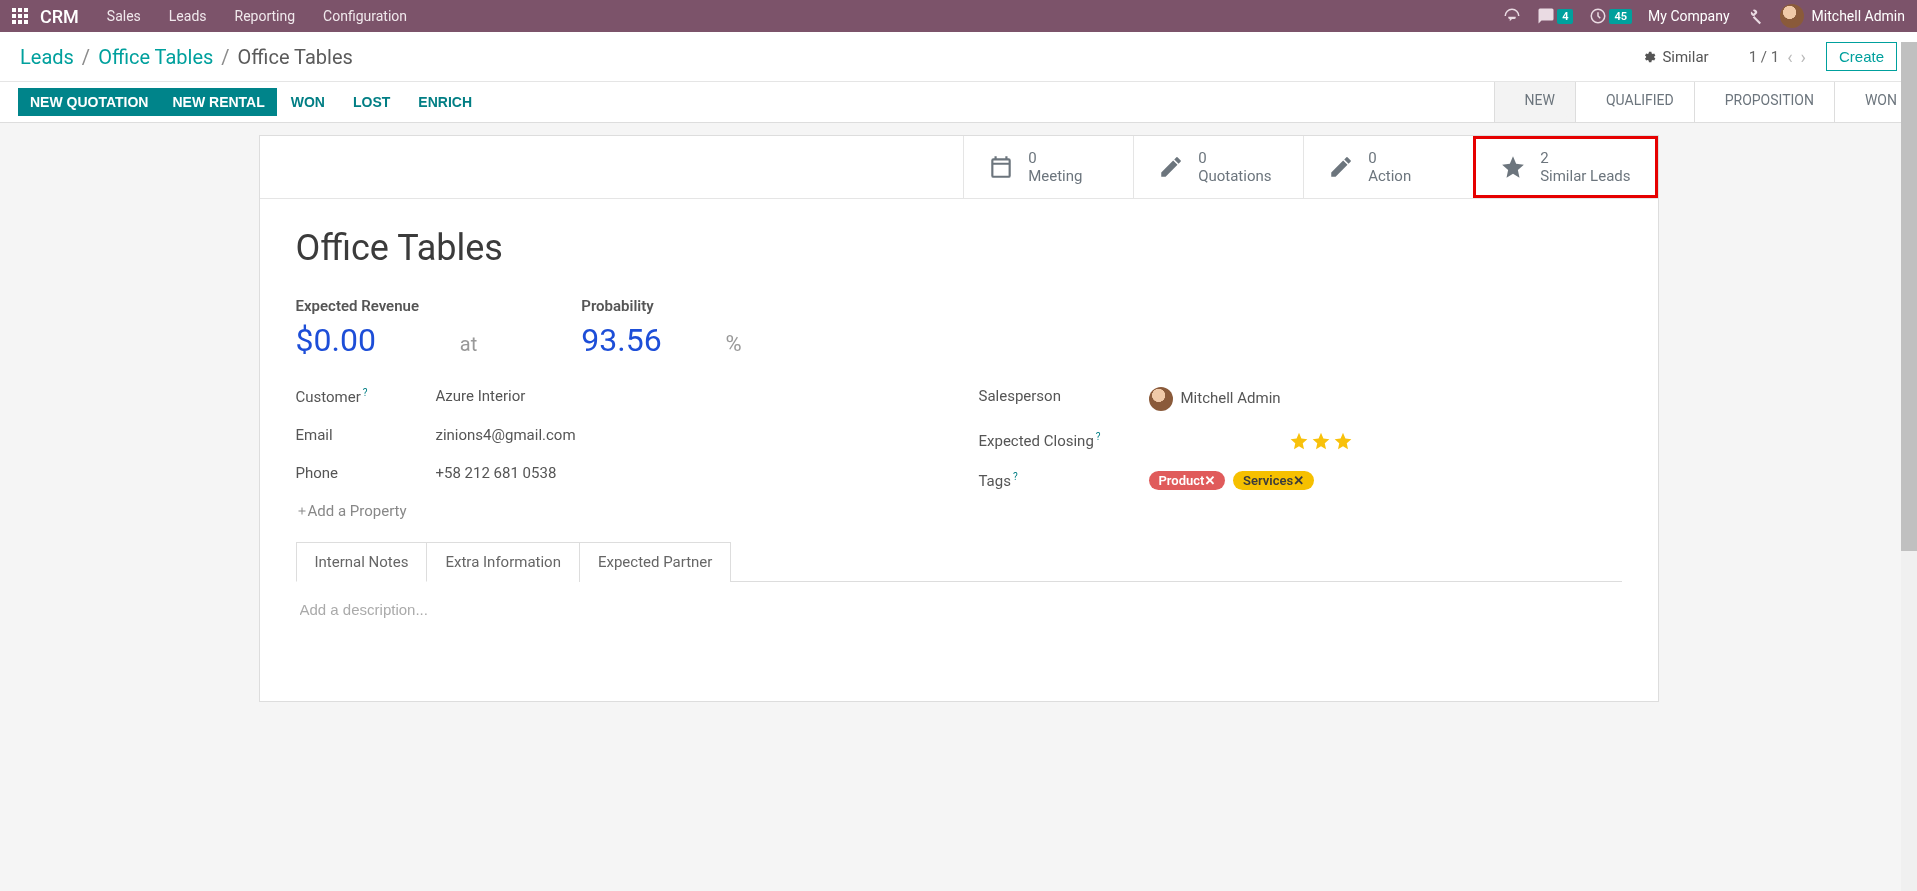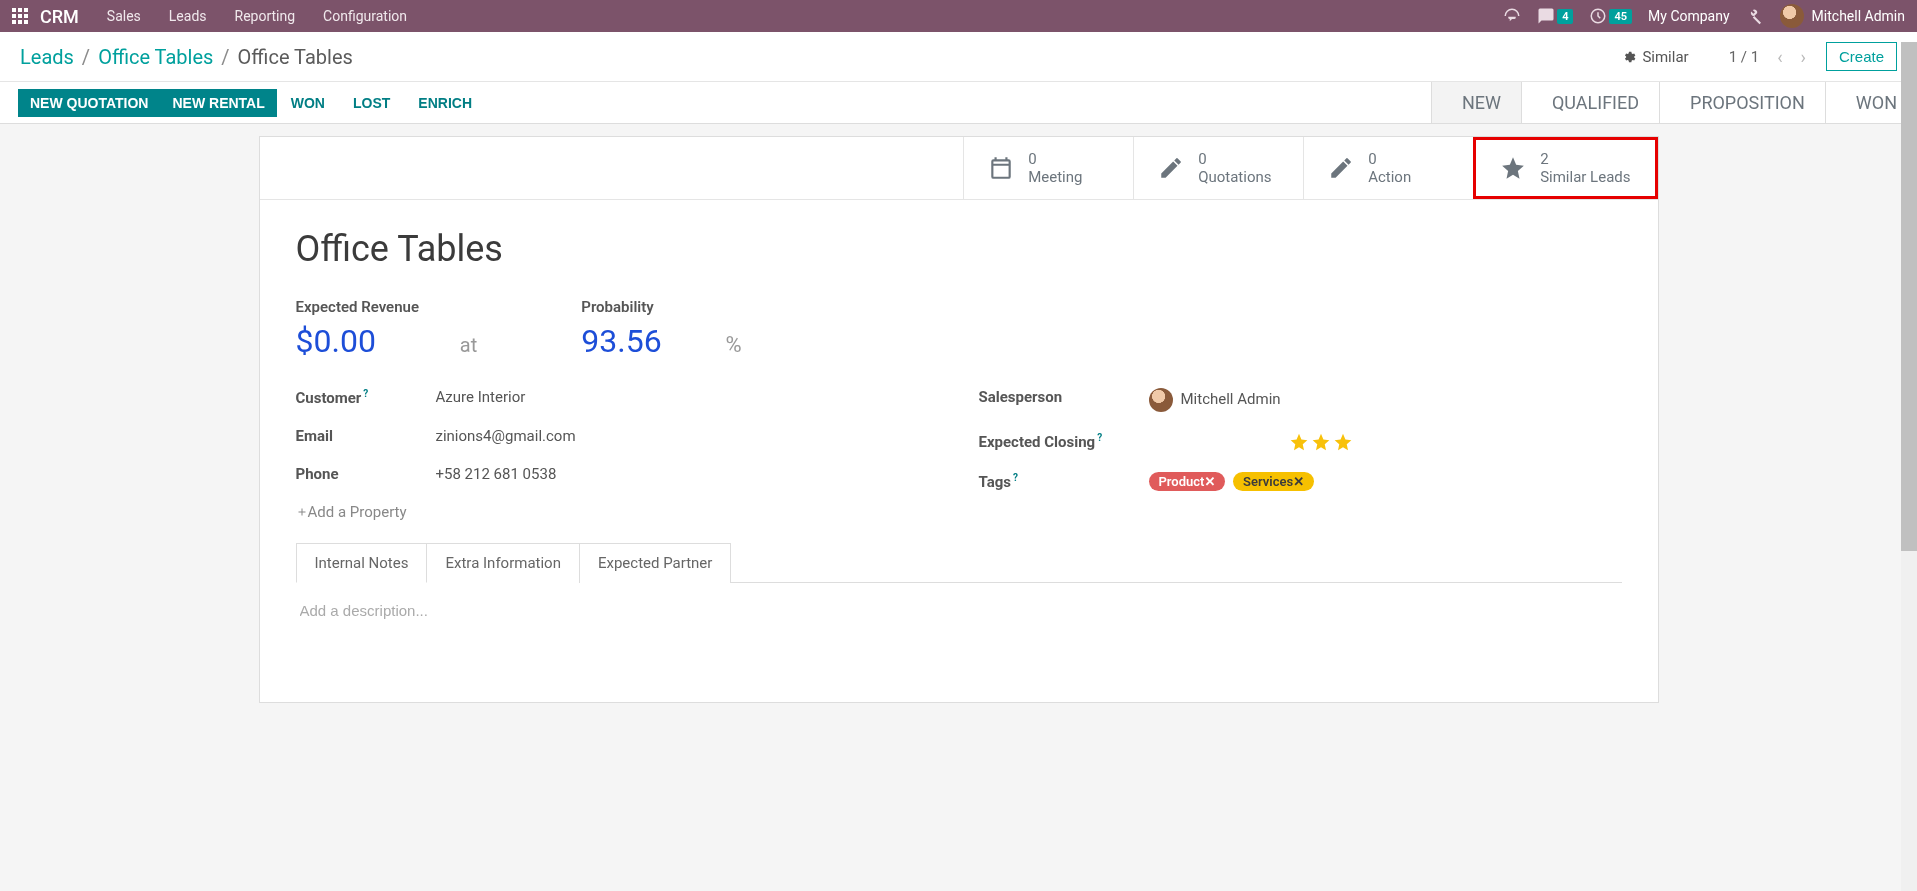--- a/index.html
+++ b/index.html
@@ -15,31 +15,31 @@
 .topnav svg { fill: #eadbe3; }
 .topnav .avatar { width: 24px; height: 24px; border-radius: 50%; background: radial-gradient(circle at 40% 35%, #f0c9a8 30%, #8a5a3a 32%); margin-right: 8px; }
 
 .control-row { background: #fff; display: flex; align-items: center; padding: 10px 20px; border-bottom: 1px solid #e5e5e5; }
 .breadcrumb { font-size: 20px; display: flex; gap: 8px; align-items: center; }
 .breadcrumb .bc-link { color: #00a09d; cursor:pointer; }
 .breadcrumb .bc-sep { color: #8b8b8b; }
 .breadcrumb .bc-current { color: #5b5b5b; }
 .control-row .spacer { flex:1; }
 .control-row .action-btn { cursor:pointer; color: #555; font-size: 15px; margin-right: 40px; display:flex; align-items:center; gap:6px; }
-.pager { color: #666; font-size: 15px; display:flex; align-items:center; gap:18px; margin-right: 20px; }
+.pager { color: #666; font-size: 15px; display:flex; align-items:center; gap:8px; margin-right: 20px; }
 .pager .chev { color: #bbb; cursor:pointer; font-size:18px; }
 .btn-create { border: 1px solid #00a09d; color: #00a09d; background:#fff; padding: 5px 12px; cursor:pointer; font-size: 15px; }
 
 .toolbar-row { background: #fff; display: flex; align-items: stretch; border-bottom: 1px solid #ddd; }
 .toolbar-left { display: flex; align-items: center; padding: 6px 18px; }
 .btn-primary { background: #00848a; color:#fff; border:0; padding: 6px 12px; font-size: 14px; font-weight: 600; cursor:pointer; }
 .btn-link { background: none; border: 0; color: #017e84; font-size: 14px; font-weight:600; padding: 6px 14px; cursor:pointer; }
 .toolbar-row .spacer { flex:1; }
 .status-bar { display: flex; }
-.status-bar .stage { padding: 10px 20px 10px 30px; border-left: 1px solid #ddd; color: #6c757d; font-size: 18px; background: #fff; position: relative; cursor:pointer; }
+.status-bar .stage { padding: 10px 20px 10px 30px; border-left: 1px solid #ddd; color: #6c757d; font-size: 14px; background: #fff; position: relative; cursor:pointer; }
 .status-bar .stage:first-child { background:#f3f3f3; }
 .status-bar .stage::after { content:''; position:absolute; right:-10px; top:0; bottom:0; width:20px; background:inherit; clip-path: polygon(0 0, 50% 50%, 0 100%, 100% 100%, 100% 0); border-right:1px solid #ddd; transform: skew(0); }
 
 .main { padding: 12px 0 40px 0; display:flex; justify-content:center; }
 .card { background: #fff; border: 1px solid #ddd; width: 1400px; max-width: calc(100% - 140px); }
 .stat-boxes { display: flex; justify-content: flex-end; border-bottom: 1px solid #e5e5e5; }
 .stat-box { border-left: 1px solid #e5e5e5; padding: 10px 24px; display:flex; align-items:center; gap:14px; cursor:pointer; min-width:170px; }
 .stat-box.highlight { border: 3px solid #e60000; }
 .stat-box .stat-num { color: #6c757d; font-size: 15px; }
 .stat-box .stat-label { color: #6c757d; font-size: 15px; }
@@ -49,21 +49,21 @@
 .lead-title { font-size: 36px; color: #3b3b3b; font-weight: 400; margin-bottom: 28px; }
 .rev-row { display:flex; gap: 104px; margin-bottom: 18px; }
 .rev-block .lbl { font-weight: 600; font-size: 15px; color: #555; margin-bottom:6px; }
 .rev-block .big { font-size: 32px; color: #1d4ed8; }
 .rev-block .at { color: #999; margin-left: 80px; font-size: 20px; }
 .rev-block .pct { color: #999; margin-left: 60px; font-size: 22px; }
 
 .two-col { display: flex; gap: 40px; }
 .field-col { flex:1; }
 .field-row { display:flex; padding: 10px 0; font-size: 15px; }
-.field-row .f-label { width: 140px; font-weight: 700; color: #555; }
+.field-row .f-label { width: 140px; font-weight: 400; color: #555; }
 .field-row .f-value { color: #555; }
 .field-row .help { font-size: 10px; color: #017e84; vertical-align: super; margin-left:2px; }
 .add-prop { color: #888; font-size: 15px; cursor:pointer; padding: 10px 0; display:flex; align-items:center; }
 .stars { display:flex; gap:2px; }
 .stars svg { fill:#f8c10b; }
 .tag { border-radius: 12px; padding: 2px 10px; font-size: 13px; font-weight:600; color:#fff; display:inline-flex; align-items:center; gap:0; margin-right:4px; }
 .tag.red { background:#e05b5b; }
 .tag.yellow { background:#f6c000; color:#3b3b3b; }
 .tag .x { font-weight:700; cursor:pointer; }
 .sp-avatar { width:24px; height:24px; border-radius:50%; background: radial-gradient(circle at 40% 35%, #f0c9a8 30%, #8a5a3a 32%); display:inline-block; vertical-align:middle; margin-right:8px; }

